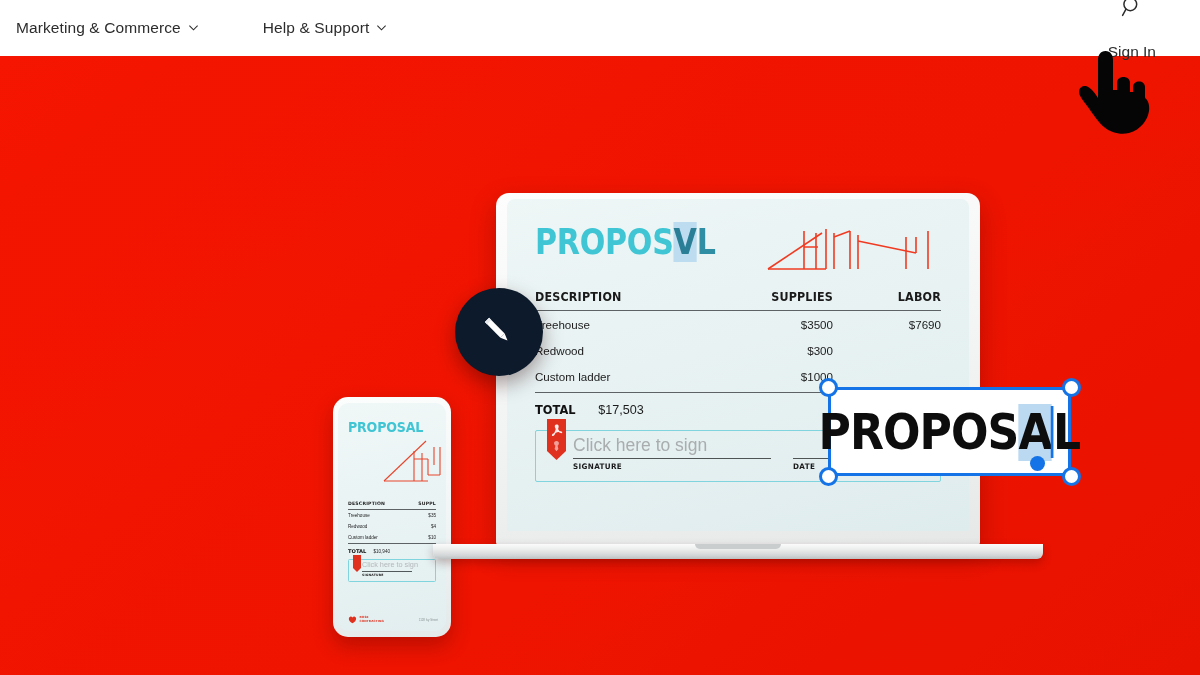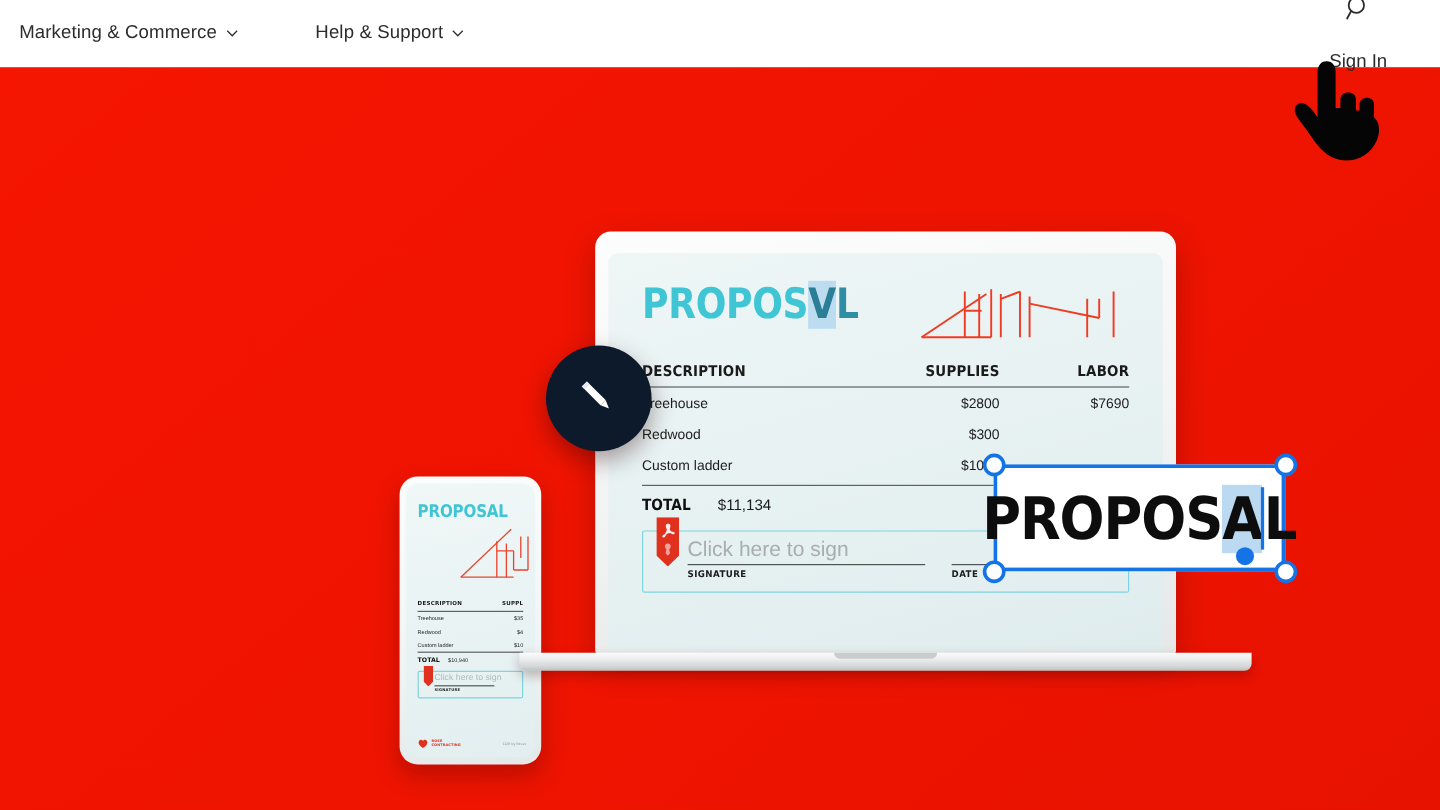--- a/index.html
+++ b/index.html
@@ -80,21 +80,21 @@
     width: 484px; height: 352px;
   }
   .laptop-shell {
     position: absolute; left: 0; top: 0;
     width: 484px; height: 352px;
     background: linear-gradient(170deg,#fdfdfd 0%, #f2f3f3 55%, #e6e8e8 100%);
     border-radius: 13px 13px 3px 3px;
     box-shadow: 0 10px 26px rgba(70,0,0,.30);
   }
   .laptop-screen {
-    position: absolute; left: 11px; top: 18px;
+    position: absolute; left: 11px; top: 6px;
     width: 462px; height: 332px;
     background: linear-gradient(165deg,#eef6f6 0%, #e8f2f3 45%, #dfeced 100%);
     border-radius: 8px 8px 2px 2px;
     overflow: hidden;
   }
   .laptop-base {
     position: absolute; left: -63px; top: 351px;
     width: 610px; height: 15px;
     background: linear-gradient(180deg,#fbfbfb 0%, #eceded 35%, #d2d5d6 78%, #bcc0c1 100%);
     border-radius: 0 0 6px 6px;
@@ -467,39 +467,39 @@
 
         <div class="tbl">
           <div class="tbl-hdr">
             <span class="c-desc">DESCRIPTION</span>
             <span class="c-sup">SUPPLIES</span>
             <span class="c-lab">LABOR</span>
           </div>
 
           <div class="tbl-row">
             <span class="c-desc">Treehouse</span>
-            <span class="c-sup">$2800</span>
+            <span class="c-sup">$3500</span>
             <span class="c-lab">$7690</span>
           </div>
           <div class="tbl-row">
             <span class="c-desc">Redwood</span>
             <span class="c-sup">$300</span>
             <span class="c-lab"></span>
           </div>
           <div class="tbl-row">
             <span class="c-desc">Custom ladder</span>
             <span class="c-sup">$1000</span>
             <span class="c-lab"></span>
           </div>
 
           <div class="tbl-total-rule"></div>
 
           <div class="total-row">
             <span class="total-lbl">TOTAL</span>
-            <span class="total-val">$11,134</span>
+            <span class="total-val">$17,503</span>
           </div>
         </div>
 
         <div class="sign-area">
           <svg class="pdf-ribbon" viewBox="0 0 19 41">
             <path d="M0 0 H19 V32 L9.5 41 L0 32 Z" fill="#e0301e"></path>
             <path d="M9.4 5.5 c-1.1 0 -1.7 .9 -1.6 2 .1 1.3 1 2.6 1 2.6 -.4 1.3 -1 2.8 -1.6 3.8 -1.1 .5 -2.2 1.1 -2.3 2 -.1 .6 .4 1.1 1 1 1.2 -.1 2 -1.7 2.6 -3 1 -.4 2.2 -.7 3.2 -.8 .9 .7 2 1.2 2.7 1.1 .7 -.1 1 -.7 .8 -1.2 -.3 -.7 -1.5 -.9 -2.5 -.8 -.6 -.5 -1.2 -1.3 -1.6 -2.1 .3 -1.1 .7 -2.4 .5 -3.4 -.2 -.8 -.8 -1.2 -2.2 -1.2 z" fill="#ffffff" opacity=".92"></path>
             <path d="M9.5 22 c-1.6 0 -2.6 1.1 -2.4 2.6 .2 1.4 1.3 2.2 1.3 2.2 l-.8 3.2 1.9 2.2 1.9 -2.2 -.8 -3.2 s1.1 -.8 1.3 -2.2 c.2 -1.5 -.8 -2.6 -2.4 -2.6 z" fill="#ffffff" opacity=".55"></path>
           </svg>
 

